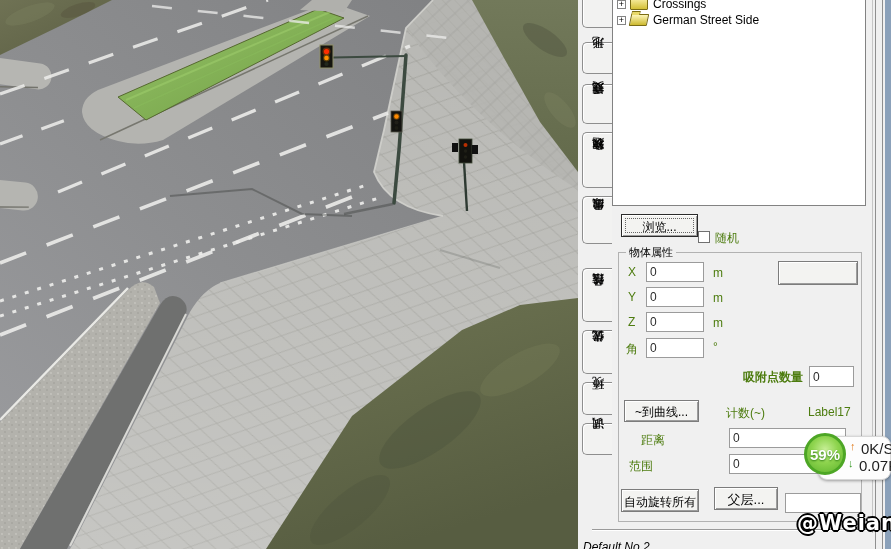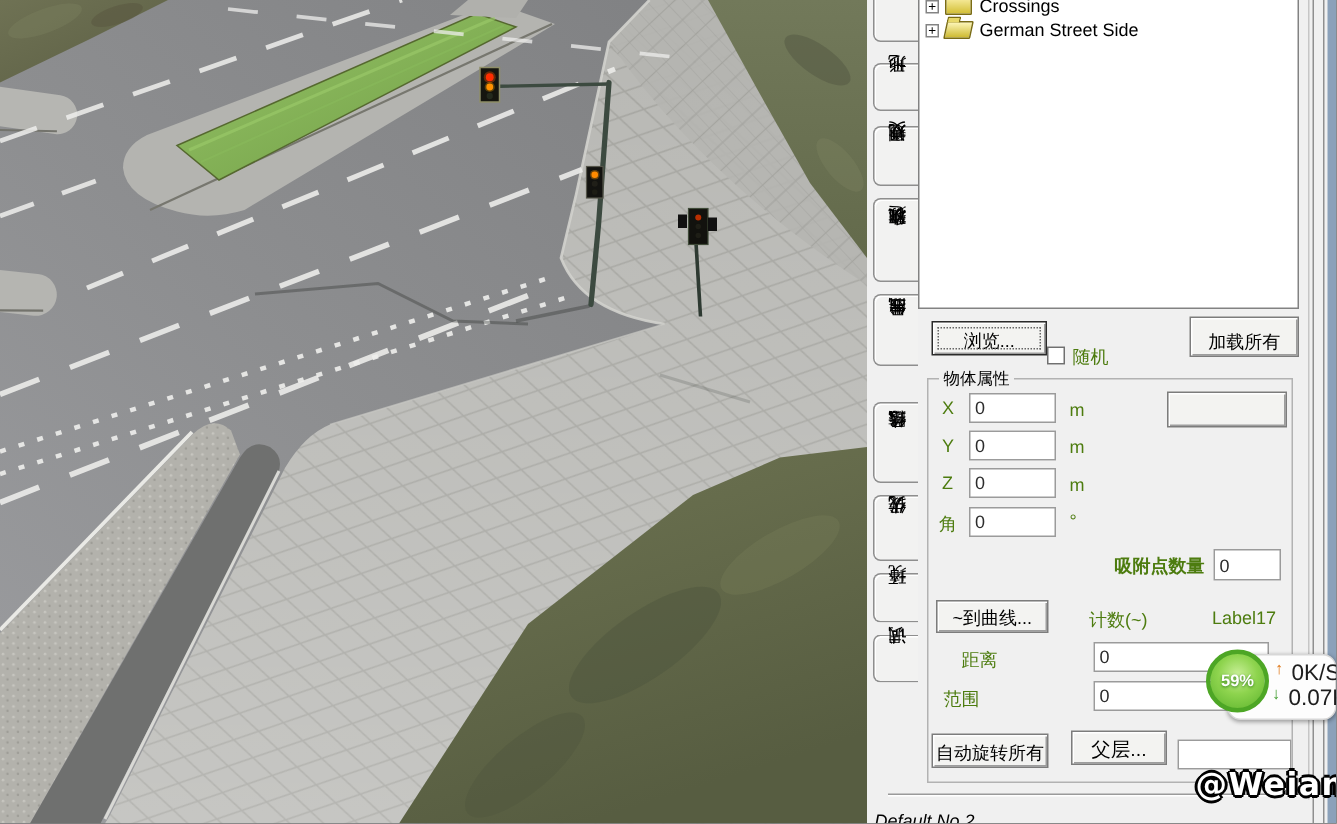--- a/index.html
+++ b/index.html
@@ -38,21 +38,21 @@
   .statusclip{position:absolute;left:5px;top:540px;width:150px;height:9px;overflow:hidden;font-size:12px;color:#000000;font-style:italic;}
   .win-edge1{position:absolute;left:297px;top:0;width:1px;height:549px;background:#8f8f8f;}
   .win-edge2{position:absolute;left:304px;top:0;width:1px;height:549px;background:#8f8f8f;}
   .win-edge-blue{position:absolute;left:307px;top:0;width:6px;height:549px;background:#8ba1ba;}
   
   .bubble{position:absolute;left:240px;top:436px;width:71px;height:42px;background:#fdfdfd;border:1px solid #d7d7d7;
           border-radius:9px;box-shadow:0 1px 3px rgba(0,0,0,.35);z-index:30;}
   .ring{position:absolute;left:226px;top:433px;width:42px;height:42px;border-radius:50%;z-index:31;
         background:radial-gradient(circle at 50% 38%, #c8ef97 0%, #8ed44e 45%, #5cb32c 100%);
         border:3px solid #4da625;box-sizing:border-box;display:flex;align-items:center;justify-content:center;}
-  .ring span{font-size:11px;font-weight:bold;color:#fff;text-shadow:0 1px 2px #2d7a12;text-align:center;}
+  .ring span{font-size:15px;font-weight:bold;color:#fff;text-shadow:0 1px 2px #2d7a12;text-align:center;}
   .speed{position:absolute;font-size:15px;font-weight:normal;color:#1d1d1d;z-index:32;white-space:nowrap;}
   .arrow{position:absolute;font-size:11px;font-weight:bold;z-index:32;}
   .more-dots{position:absolute;left:252px;top:466px;font-size:10px;color:#777;z-index:29;}
   .watermark{position:absolute;left:219px;top:511px;z-index:33;font-size:21px;font-weight:bold;letter-spacing:1px;
              color:#fff;font-family:"DejaVu Sans","Liberation Sans",sans-serif;
              text-shadow:-2px 0 0 #000,2px 0 0 #000,0 -2px 0 #000,0 2px 0 #000,
                          -1px -1px 0 #000,1px 1px 0 #000,1px -1px 0 #000,-1px 1px 0 #000;}
 </style>
 </head>
 <body>
@@ -247,23 +247,20 @@
         <span class="folder open"></span>
         <span>German Street Side</span>
       </div>
     </div>
 
     <div class="btn default" style="left:43px;top:214px;width:77px;height:23px;">
       <span>浏览...</span>
     </div>
     <span class="cb" style="left:120px;top:231px;"></span>
     <span class="lbl" style="left:137px;top:230px;">随机</span>
-    <div class="btn" style="left:215px;top:211px;width:73px;height:27px;">
-      <span>加载所有</span>
-    </div>
 
     <div class="group">
       <span class="group-title">物体属性</span>
 
       <span class="lbl" style="left:9px;top:12px;">X</span>
       <input class="field" style="left: 27px; top: 9px; width: 58px; height: 20px;" value="0">
       <span class="lbl" style="left:94px;top:13px;">m</span>
       <div class="btn" style="left:159px;top:8px;width:80px;height:24px;"></div>
 
       <span class="lbl" style="left:9px;top:37px;">Y</span>

